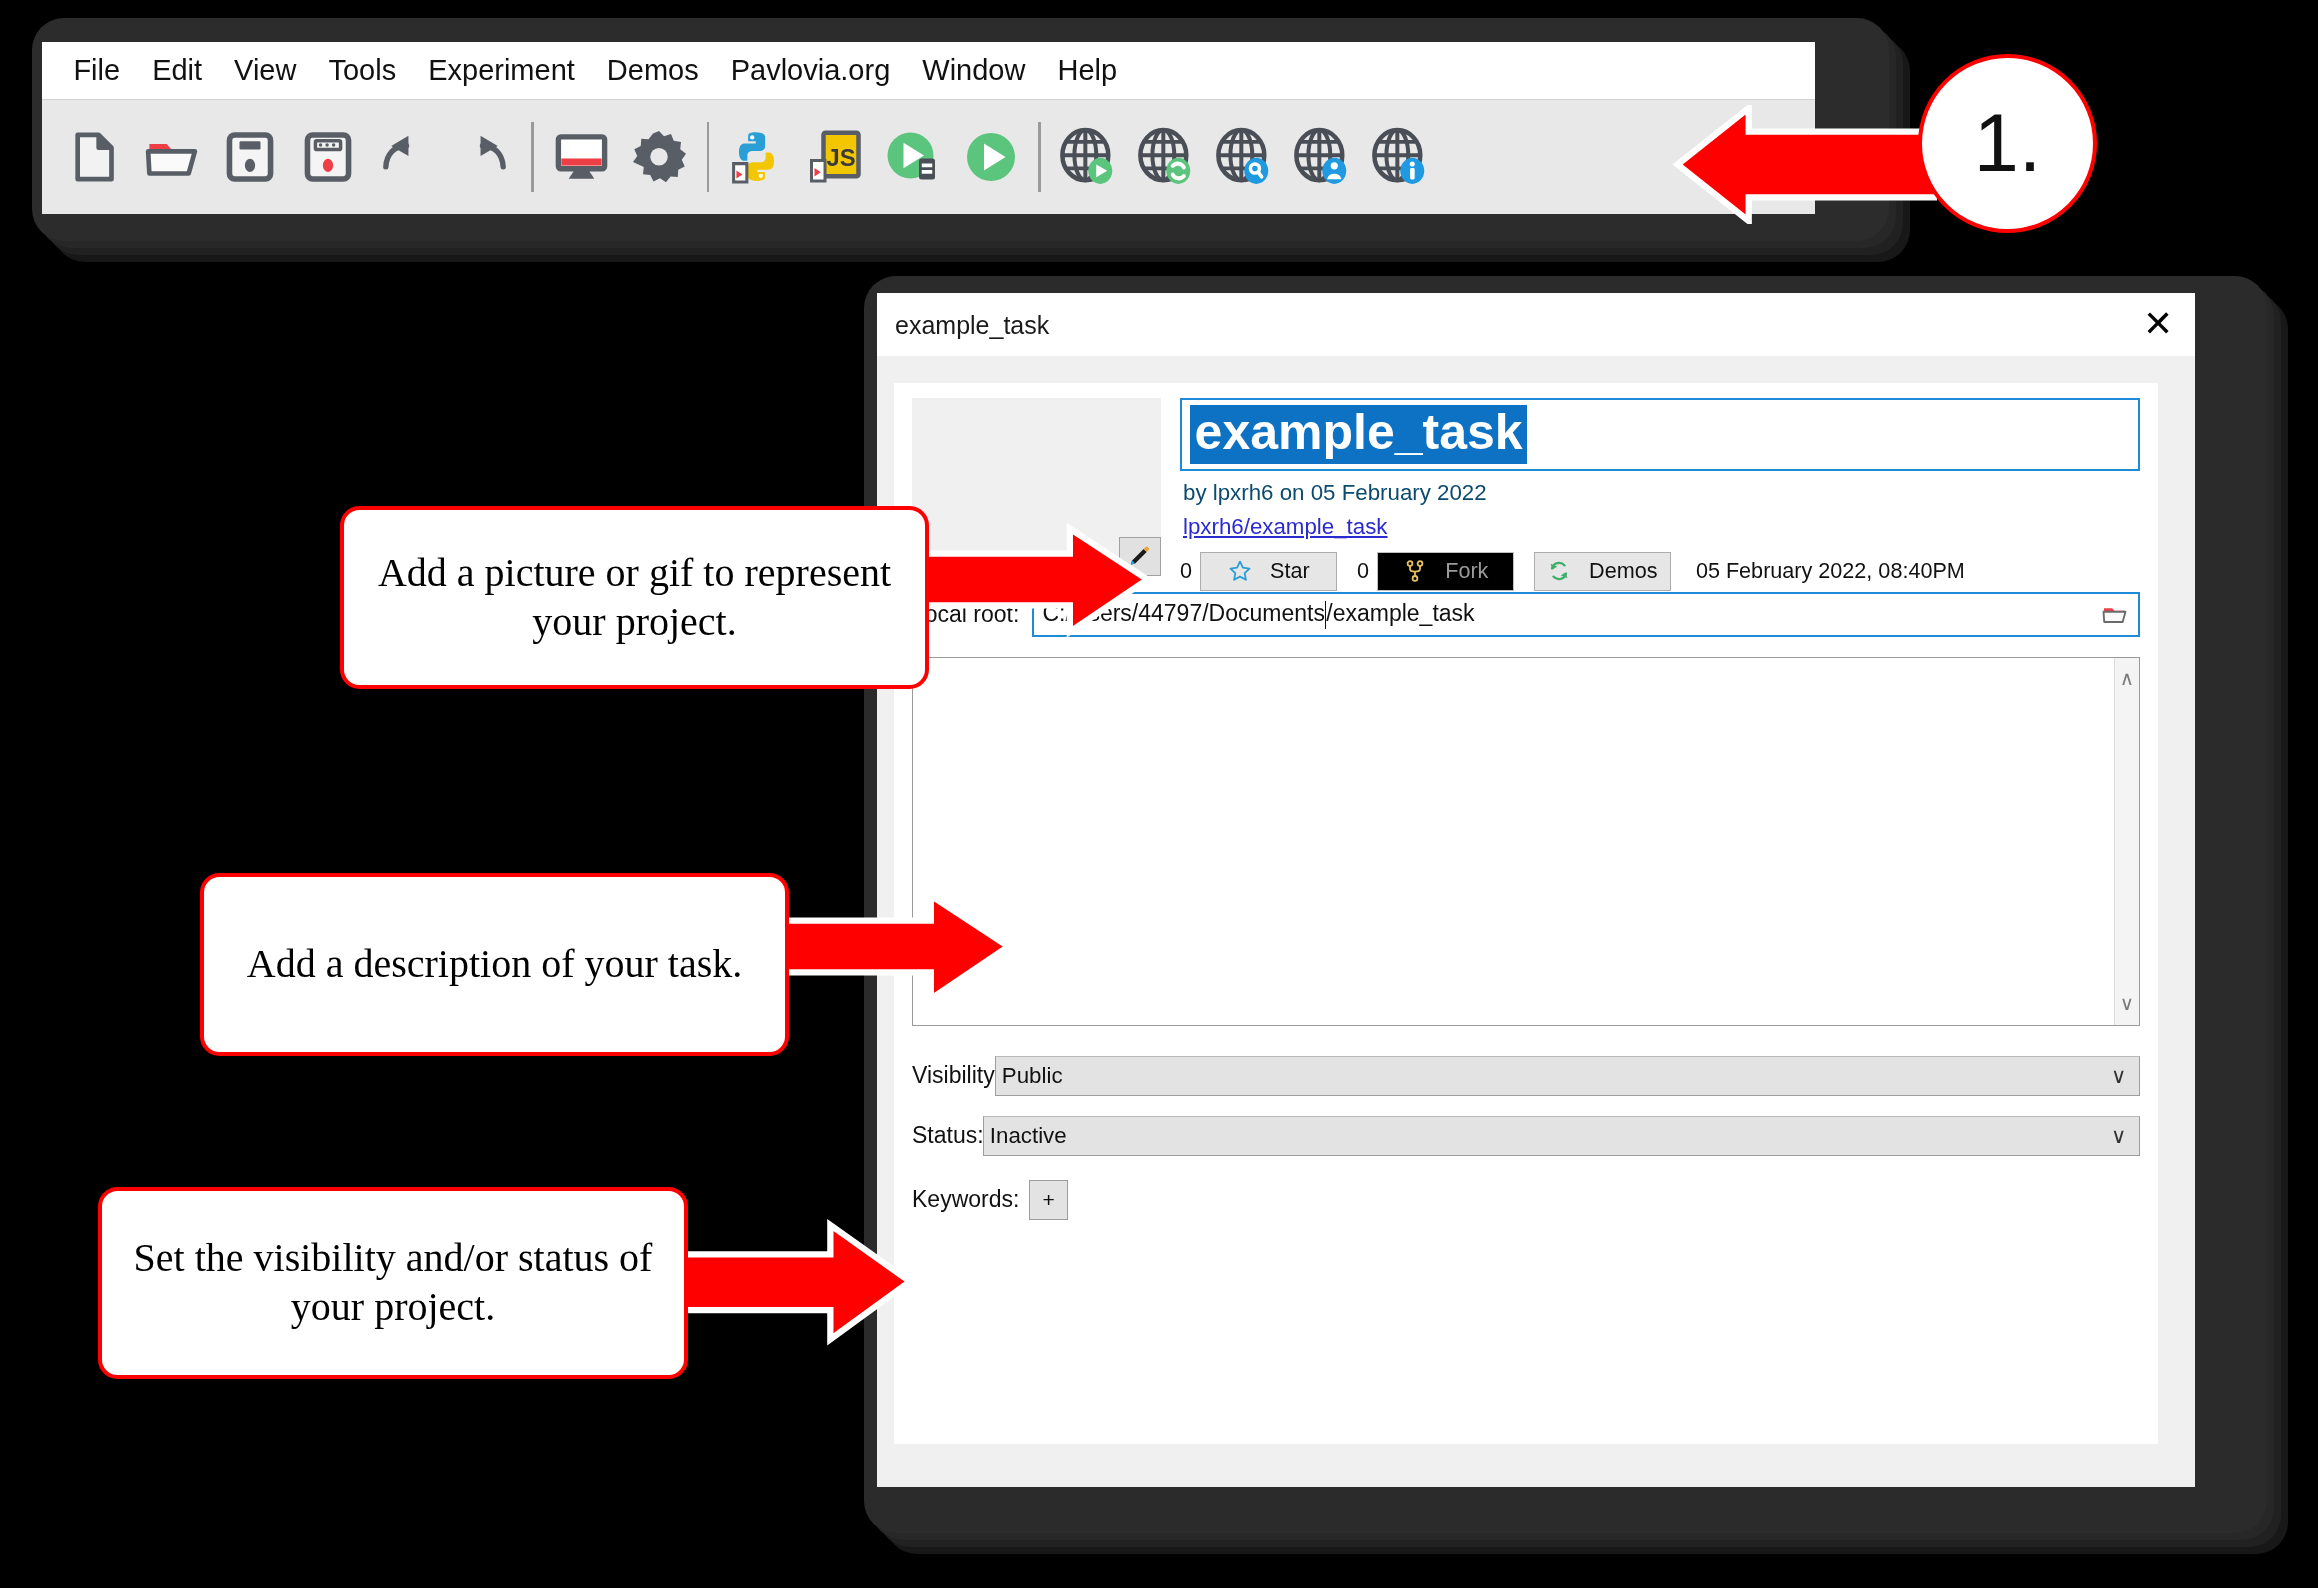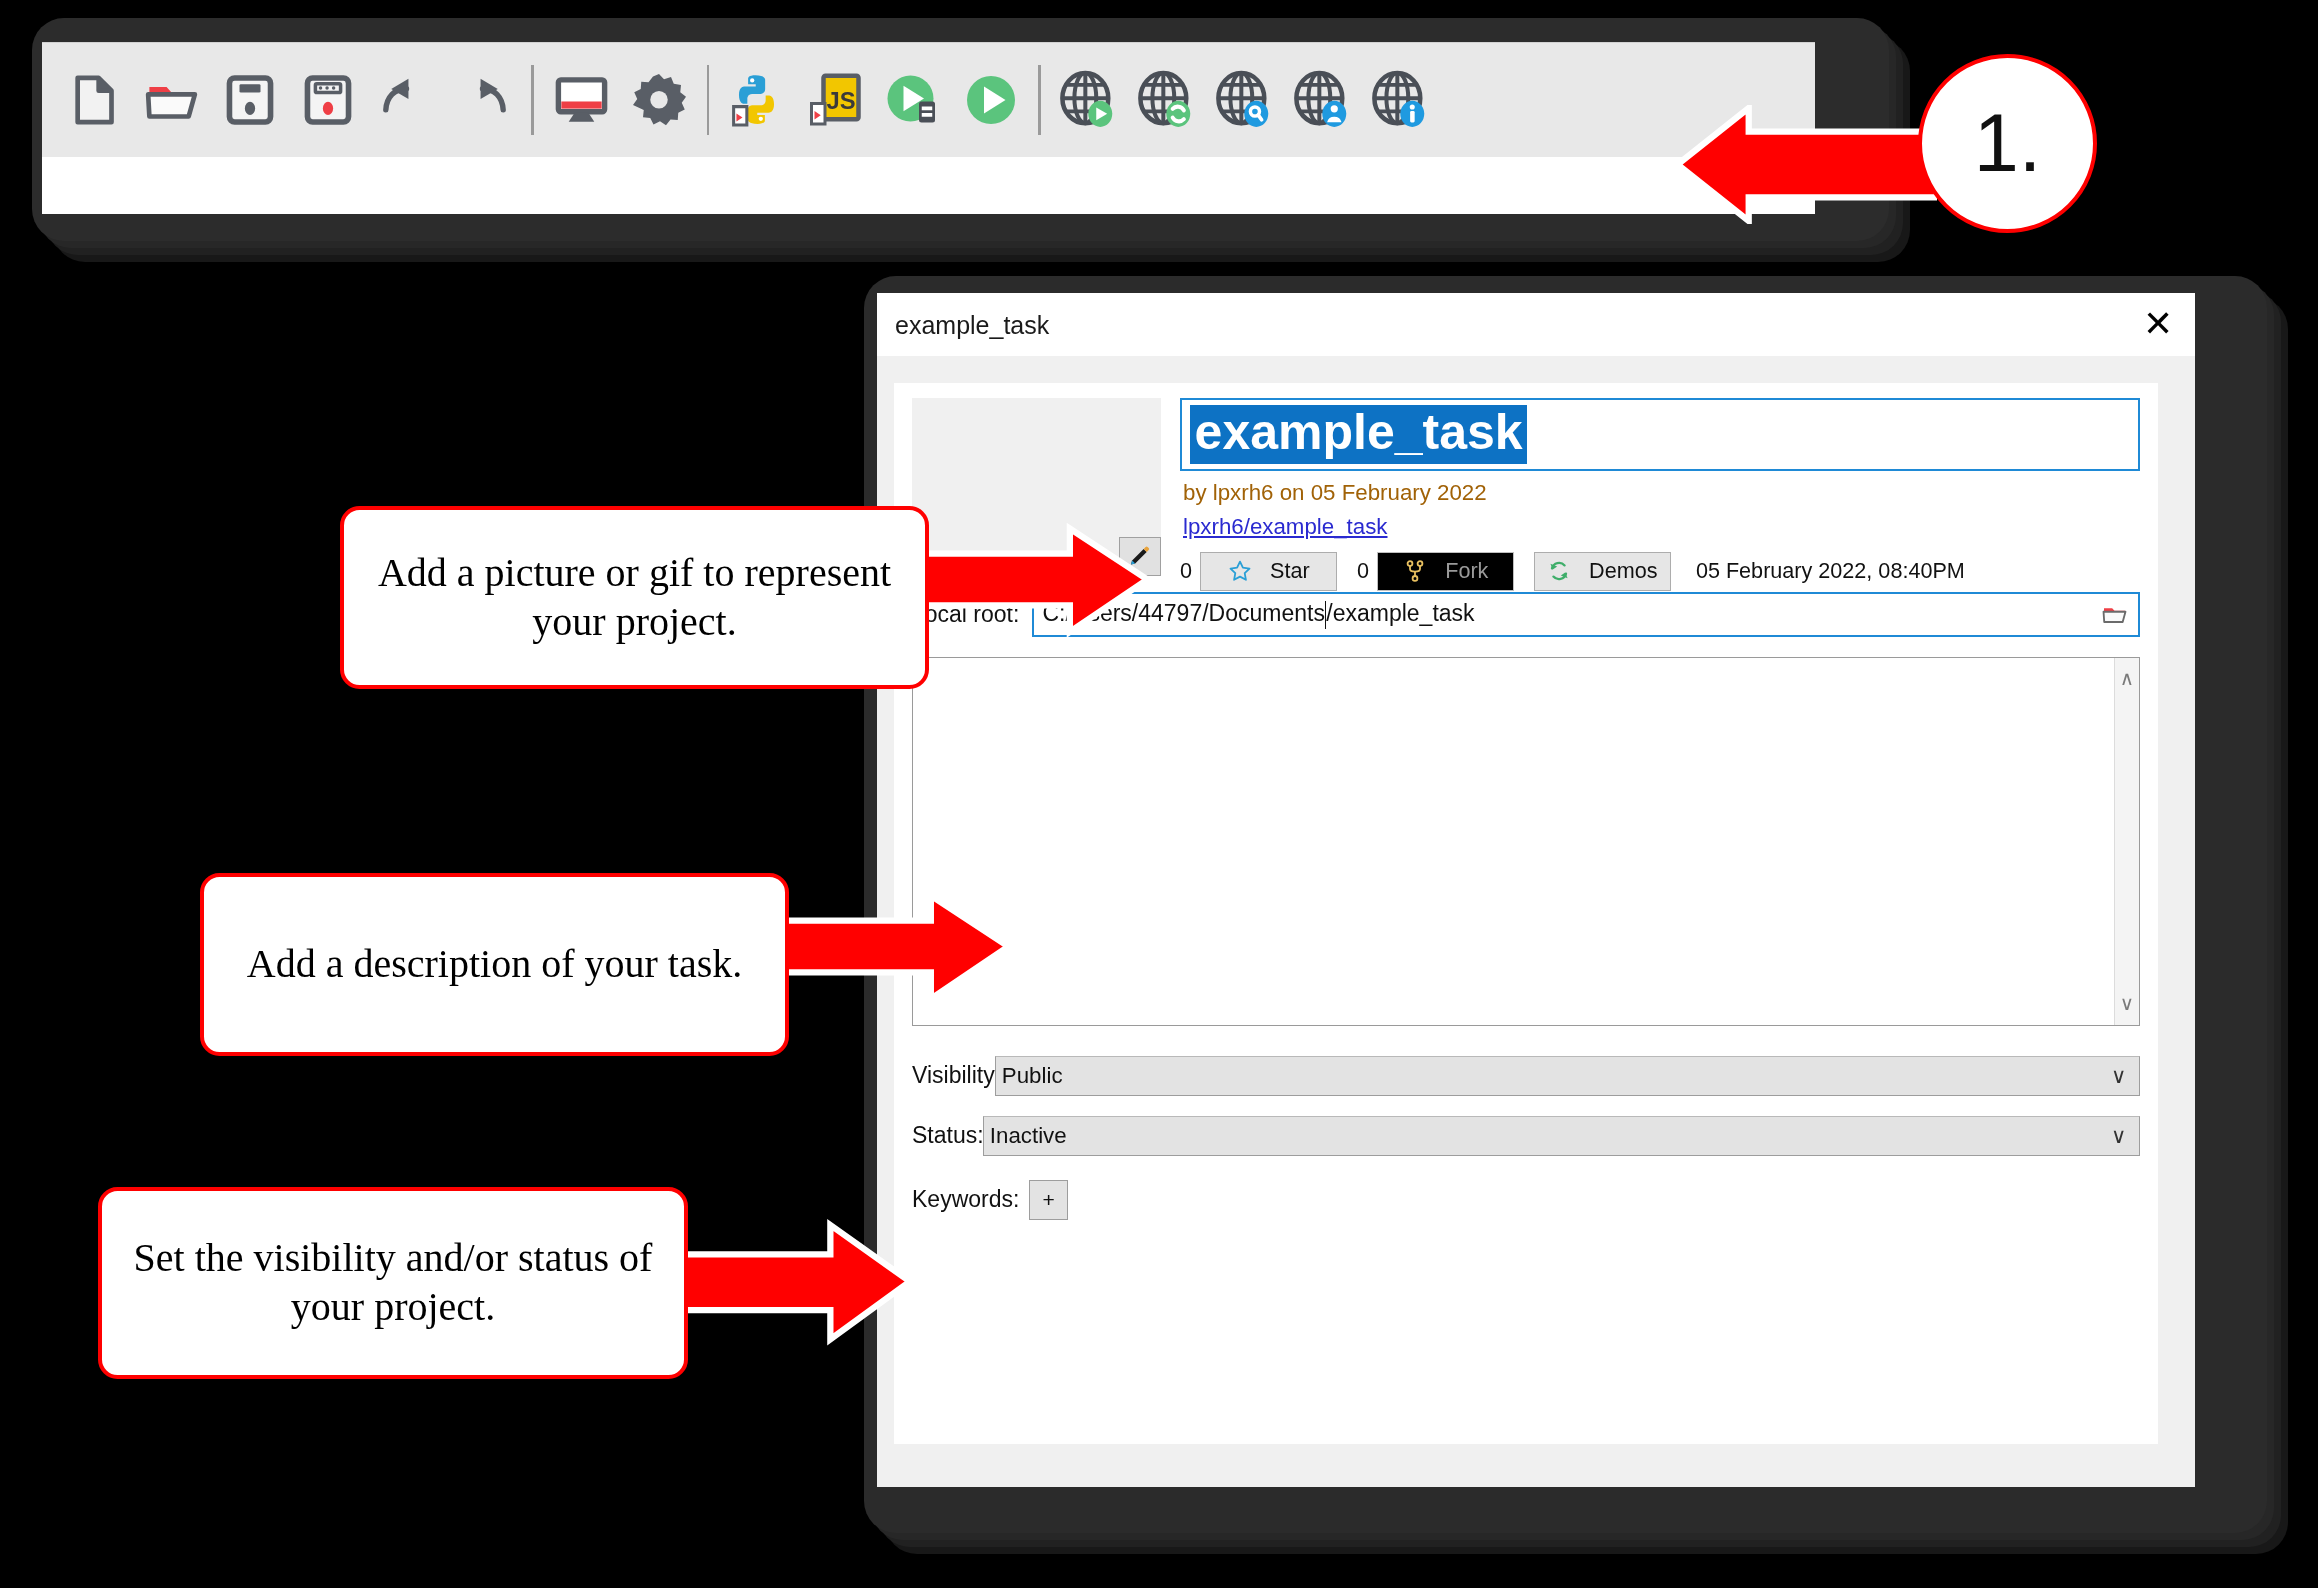--- a/index.html
+++ b/index.html
@@ -166,21 +166,21 @@
     font-weight: bold;
     line-height: 1.04;
     padding: 1.4px 4.2px 5.6px 4.2px;
     white-space: nowrap;
     font-family: "Liberation Sans", sans-serif;
   }
   #byline {
     position: absolute;
     left: 271px; top: 82px;
     font-size: 22.3px;
-    color: #a16207;
+    color: #0c4a6e;
   }
   #repo-link {
     position: absolute;
     left: 271px; top: 116px;
     font-size: 22.3px;
     color: #2a2ad0;
     text-decoration: underline;
     cursor: pointer;
   }
   #action-row {
@@ -394,20 +394,31 @@
     color: #111;
   }
 </style>
 </head>
 <body>
 
 <div id="toolbar-frame"></div>
 
 <div id="toolbar-window">
 
+  <div id="menubar">
+    <div class="menu-item">File</div>
+    <div class="menu-item">Edit</div>
+    <div class="menu-item">View</div>
+    <div class="menu-item">Tools</div>
+    <div class="menu-item">Experiment</div>
+    <div class="menu-item">Demos</div>
+    <div class="menu-item">Pavlovia.org</div>
+    <div class="menu-item">Window</div>
+    <div class="menu-item">Help</div>
+  </div>
 
   <div id="toolstrip">
 
     <div class="tb-btn">
       <svg class="tb-icon" width="56" height="56" viewBox="0 0 24 24">
         <path d="M5 2.5h9l5.5 5.5v13.5H5z" fill="#f2f2f2" stroke="#595e66" stroke-width="2" stroke-linejoin="round"></path>
         <path d="M14 2.5v5.5h5.5" fill="#595e66" stroke="#595e66" stroke-width="2" stroke-linejoin="round"></path>
       </svg>
     </div>
 

